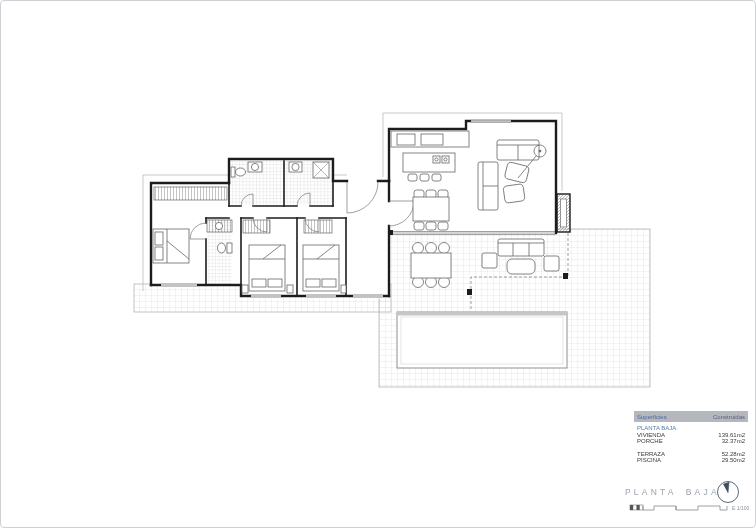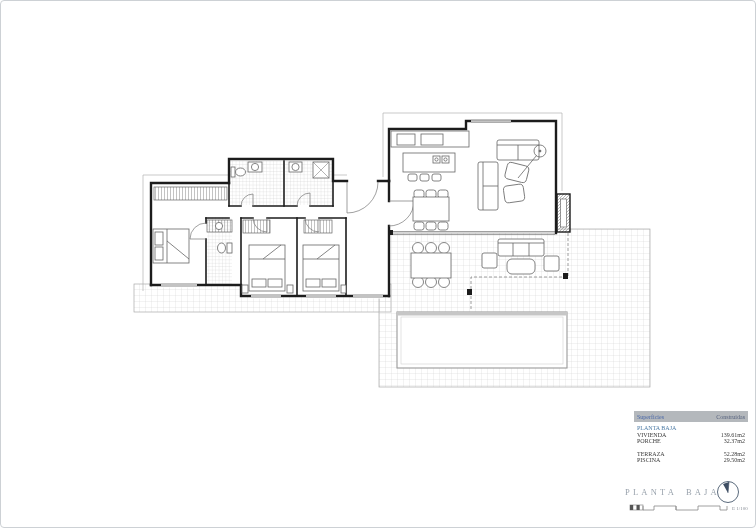--- a/index.html
+++ b/index.html
@@ -1,19 +1,19 @@
 <!DOCTYPE html>
 <html><head>
 <meta charset="utf-8">
 <style>
   html,body{margin:0;padding:0;background:#fff;}
   .canvas{
     position:relative;width:756px;height:528px;background:#ffffff;
     border:1px solid #cdd1d5;border-radius:4px;box-sizing:border-box;
-    font-family:Liberation Serif, serif;overflow:hidden;
+    font-family:Liberation Sans, sans-serif;overflow:hidden;
   }
   .plan-svg{position:absolute;left:0;top:0;}
   
   .legend{position:absolute;left:633px;top:410px;width:114px;font-size:6px;color:#3a3a3a;}
   .legend-header{display:flex;justify-content:space-between;background:#b4b8bc;
     padding:3px 3px 2px 3px;font-size:6px;}
   .legend-header .c1{color:#4a68a8;}
   .legend-header .c2{color:#56627e;}
   .legend-body{padding:3px 3px 0 3px;line-height:6.6px;}
   .legend-section{color:#4e7ca6;}

